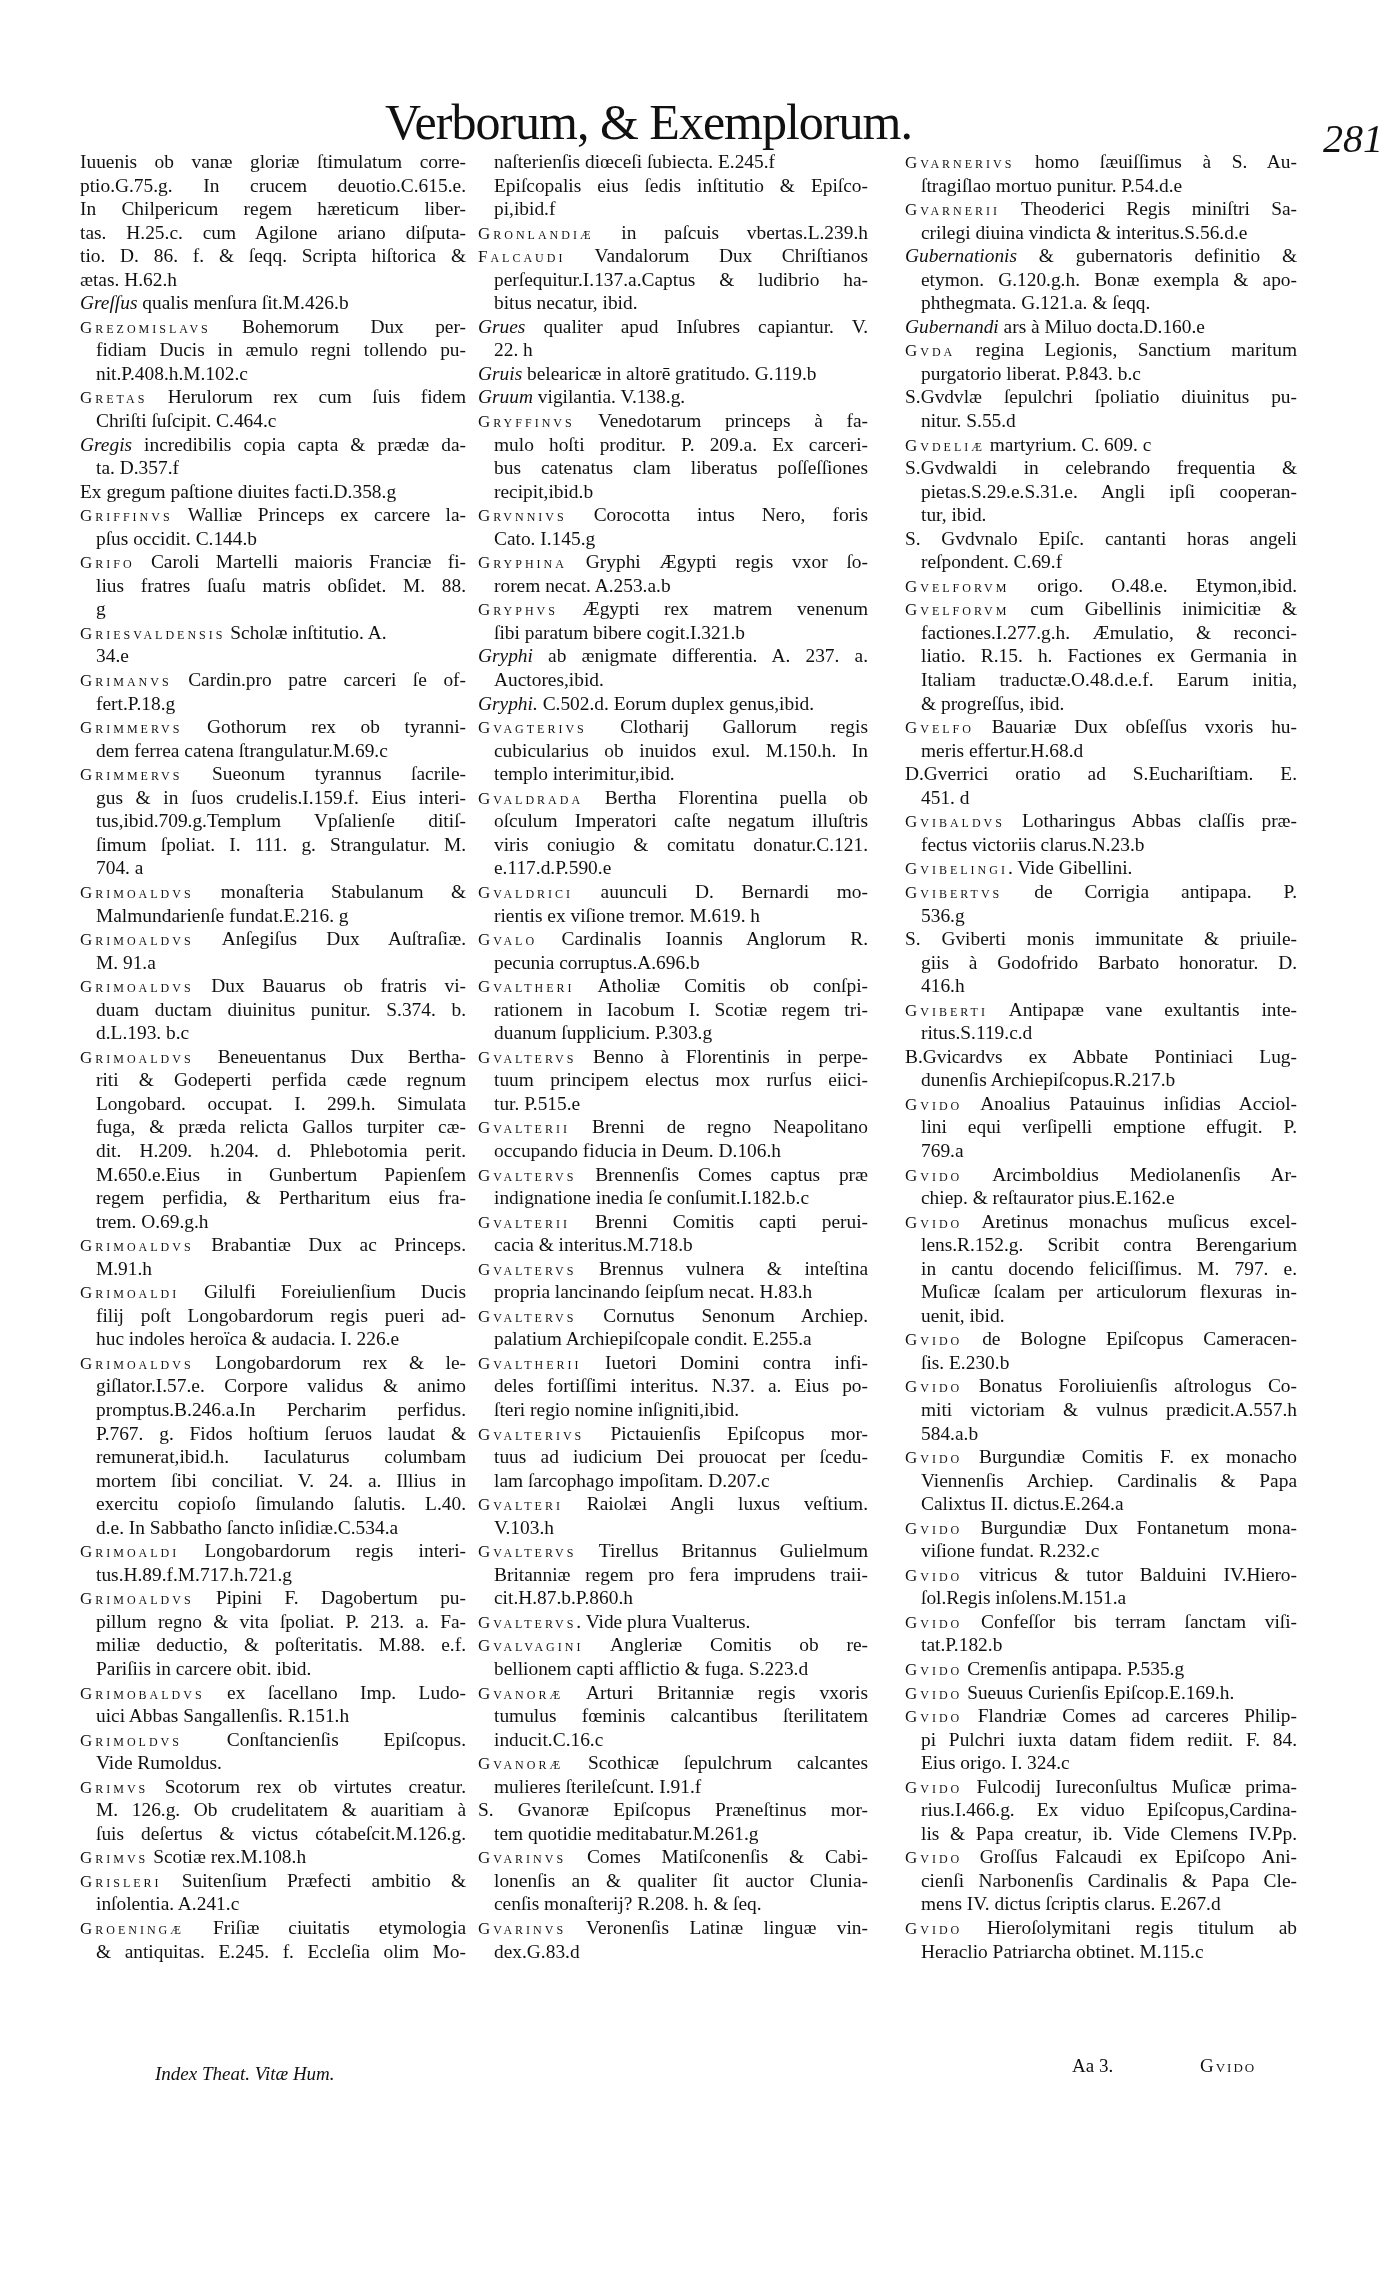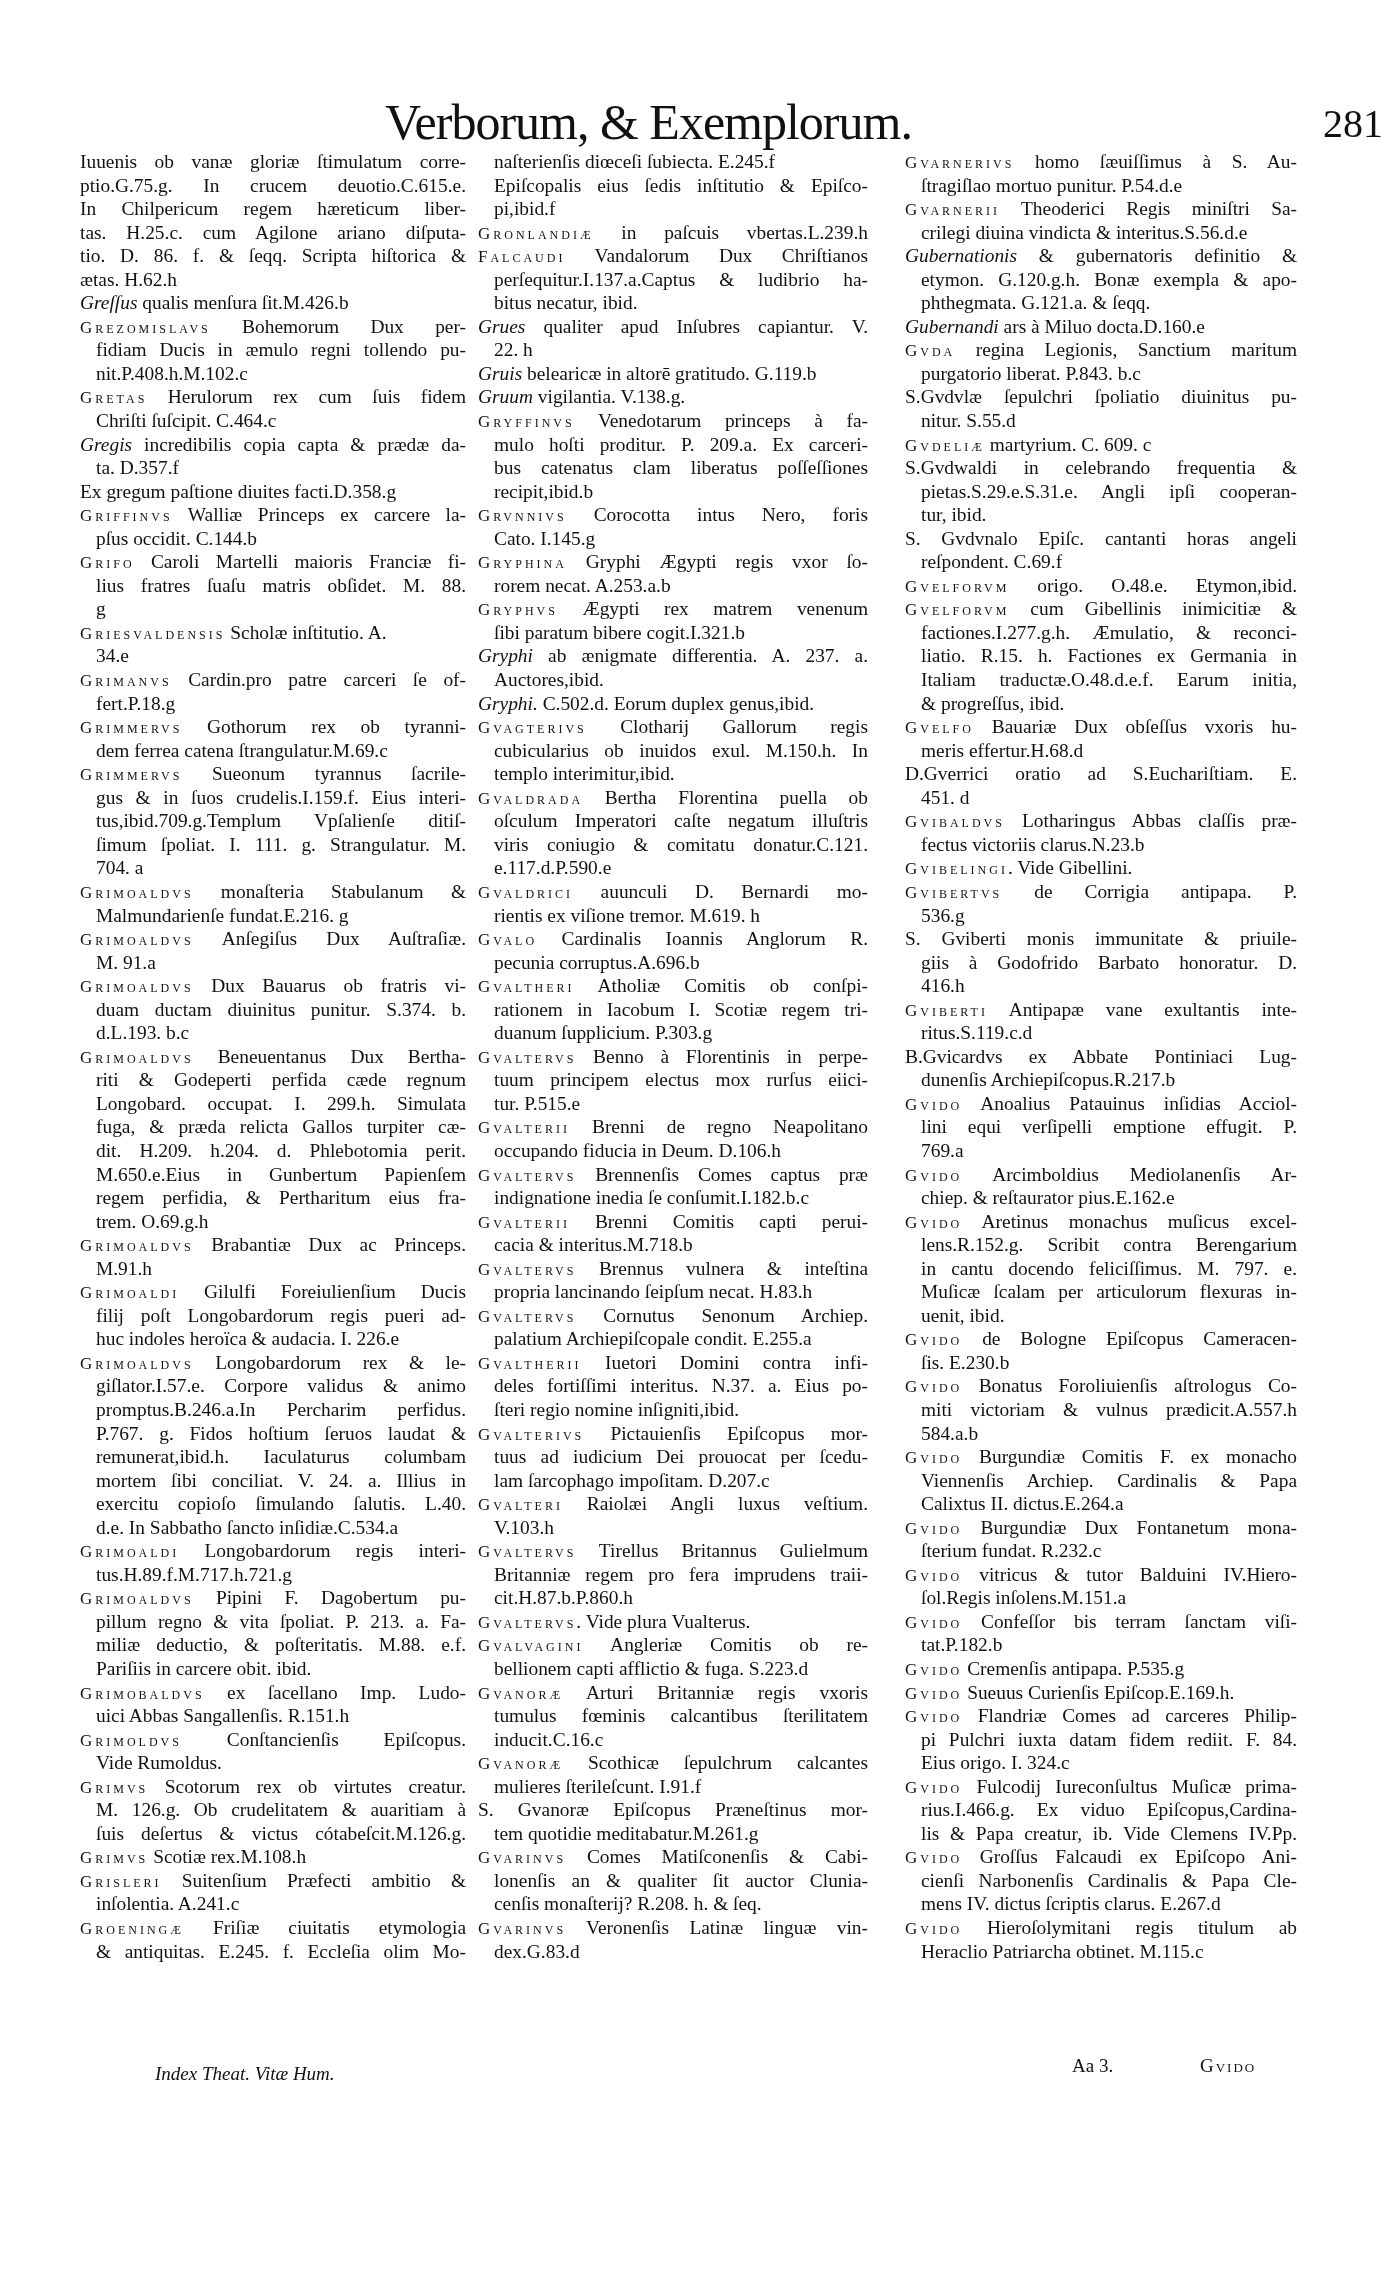--- a/index.html
+++ b/index.html
@@ -1,20 +1,20 @@
 <!DOCTYPE html>
 <html><head>
 <meta charset="utf-8">
 <style>
   html,body{margin:0;padding:0;background:#fff;}
   body{width:1399px;height:2274px;position:relative;overflow:hidden;color:#111;
        font-family:"Liberation Serif","DejaVu Serif",serif;}
   .header{position:absolute;top:92px;left:0;width:1399px;height:60px;}
   .running-title{position:absolute;left:385px;top:0;font-size:50px;letter-spacing:-1px;line-height:60px;}
-  .page-number{position:absolute;right:16px;top:2px;font-size:40px;line-height:60px;}
+  .page-number{position:absolute;right:16px;top:17px;font-size:40px;line-height:60px;font-style:italic;}
   .col{position:absolute;top:150px;font-size:19.4px;line-height:23.55px;}
   .col1{left:80px;width:386px;}
   .col2{left:478px;width:390px;}
   .col3{left:880px;width:392px;margin-left:25px;}
   .line{white-space:nowrap;text-align:justify;text-align-last:justify;display:block;height:23.55px;overflow:visible;}
   .line.last{text-align-last:left;}
   .line.ind{padding-left:16px;}
   .sc{font-variant:small-caps;letter-spacing:3px;font-size:17px;}
   i{}
   .footer{position:absolute;top:2055px;left:0;width:1399px;height:40px;font-size:19px;}
@@ -241,21 +241,21 @@
     <span class="line ind last"><span>uenit, ibid.</span></span>
     <span class="line"><span class="sc">Gvido</span><span> de Bologne Epiſcopus Cameracen-</span></span>
     <span class="line ind last"><span>ſis. E.230.b</span></span>
     <span class="line"><span class="sc">Gvido</span><span> Bonatus Foroliuienſis aſtrologus Co-</span></span>
     <span class="line ind"><span>miti victoriam &amp; vulnus prædicit.A.557.h</span></span>
     <span class="line ind last"><span>584.a.b</span></span>
     <span class="line"><span class="sc">Gvido</span><span> Burgundiæ Comitis F. ex monacho</span></span>
     <span class="line ind"><span>Viennenſis Archiep. Cardinalis &amp; Papa</span></span>
     <span class="line ind last"><span>Calixtus II. dictus.E.264.a</span></span>
     <span class="line"><span class="sc">Gvido</span><span> Burgundiæ Dux Fontanetum mona-</span></span>
-    <span class="line ind last"><span>ſterium fundat. R.232.c</span></span>
+    <span class="line ind last"><span>viſione fundat. R.232.c</span></span>
     <span class="line"><span class="sc">Gvido</span><span> vitricus &amp; tutor Balduini IV.Hiero-</span></span>
     <span class="line ind last"><span>ſol.Regis inſolens.M.151.a</span></span>
     <span class="line"><span class="sc">Gvido</span><span> Confeſſor bis terram ſanctam viſi-</span></span>
     <span class="line ind last"><span>tat.P.182.b</span></span>
     <span class="line last"><span class="sc">Gvido</span><span> Cremenſis antipapa. P.535.g</span></span>
     <span class="line last"><span class="sc">Gvido</span><span> Sueuus Curienſis Epiſcop.E.169.h.</span></span>
     <span class="line"><span class="sc">Gvido</span><span> Flandriæ Comes ad carceres Philip-</span></span>
     <span class="line ind"><span>pi Pulchri iuxta datam fidem rediit. F. 84.</span></span>
     <span class="line ind last"><span>Eius origo. I. 324.c</span></span>
     <span class="line"><span class="sc">Gvido</span><span> Fulcodij Iureconſultus Muſicæ prima-</span></span>

